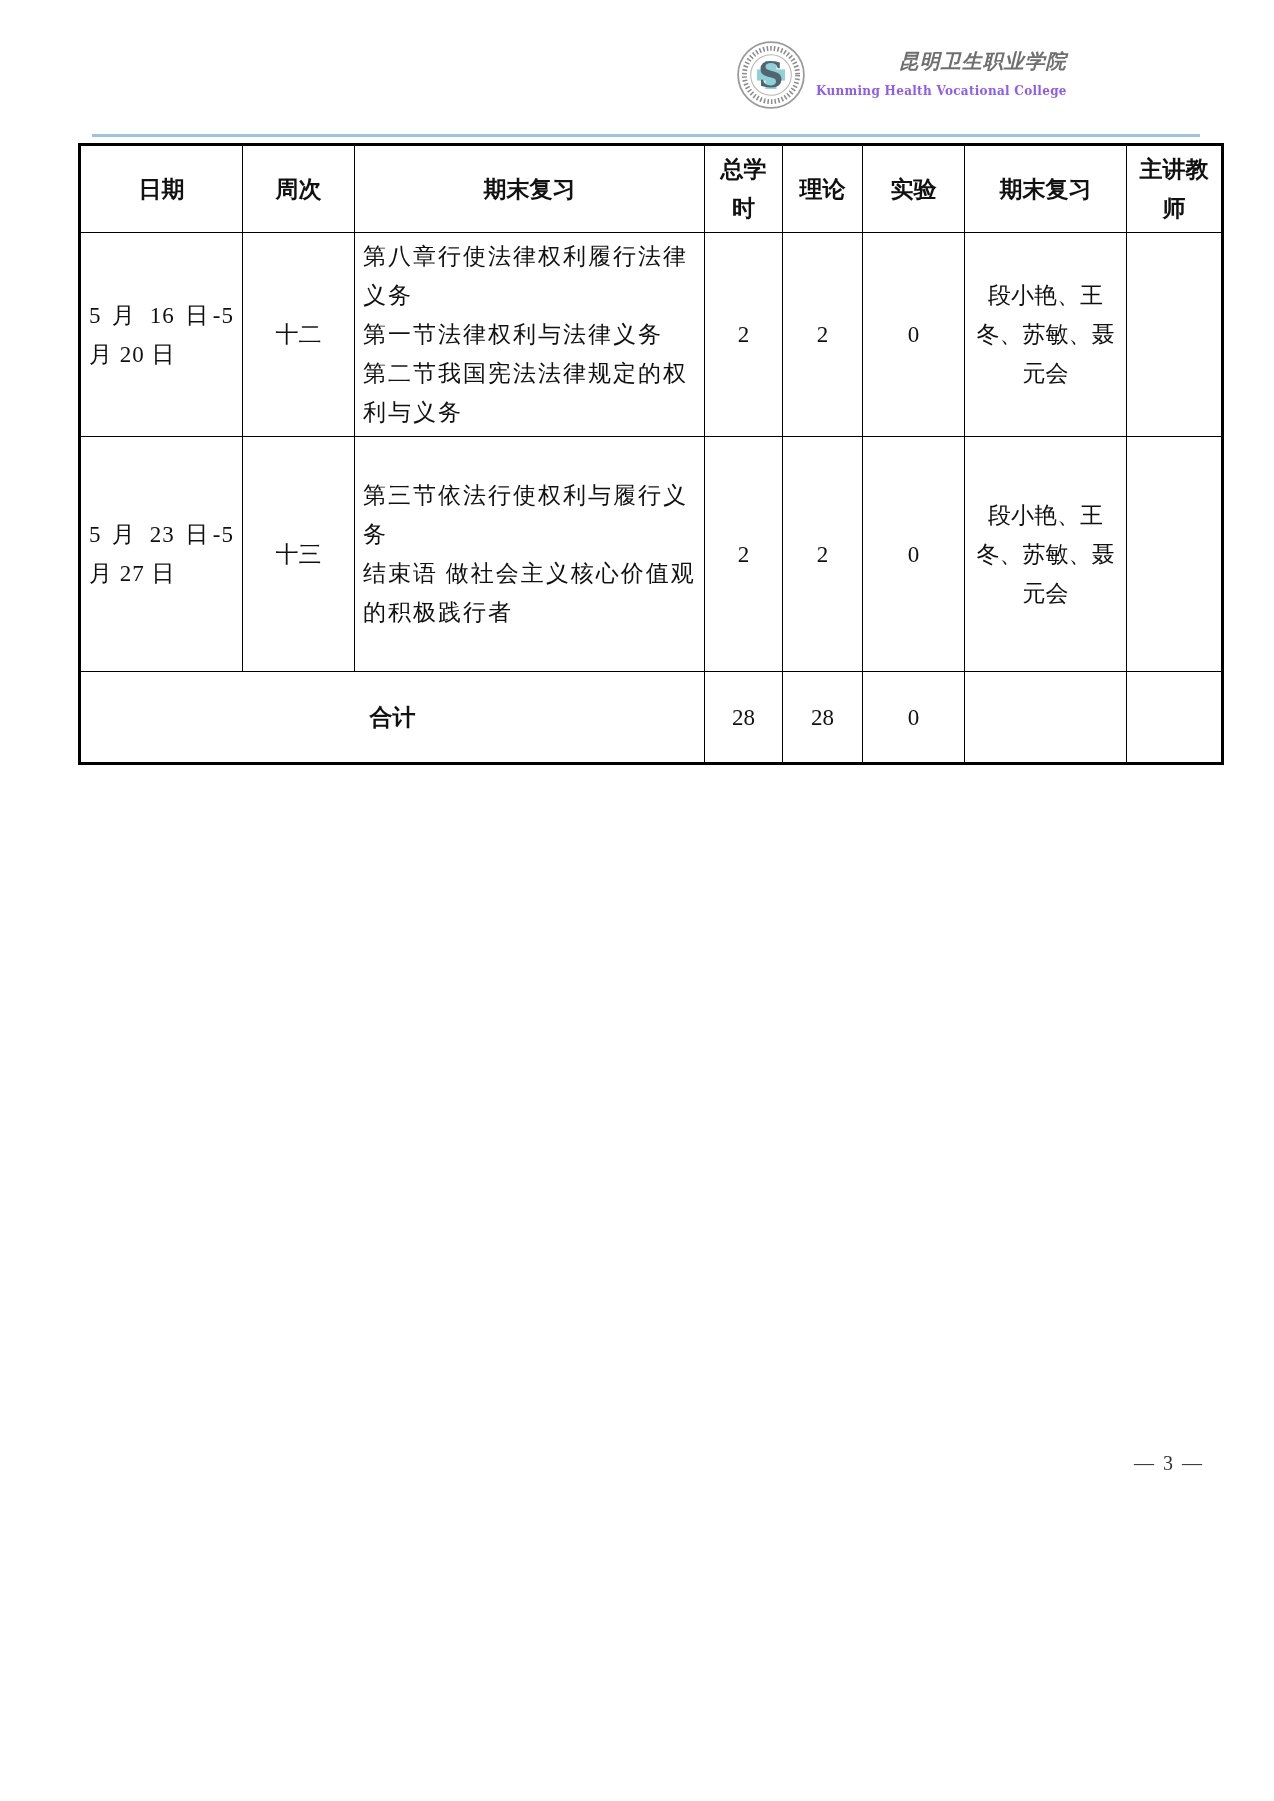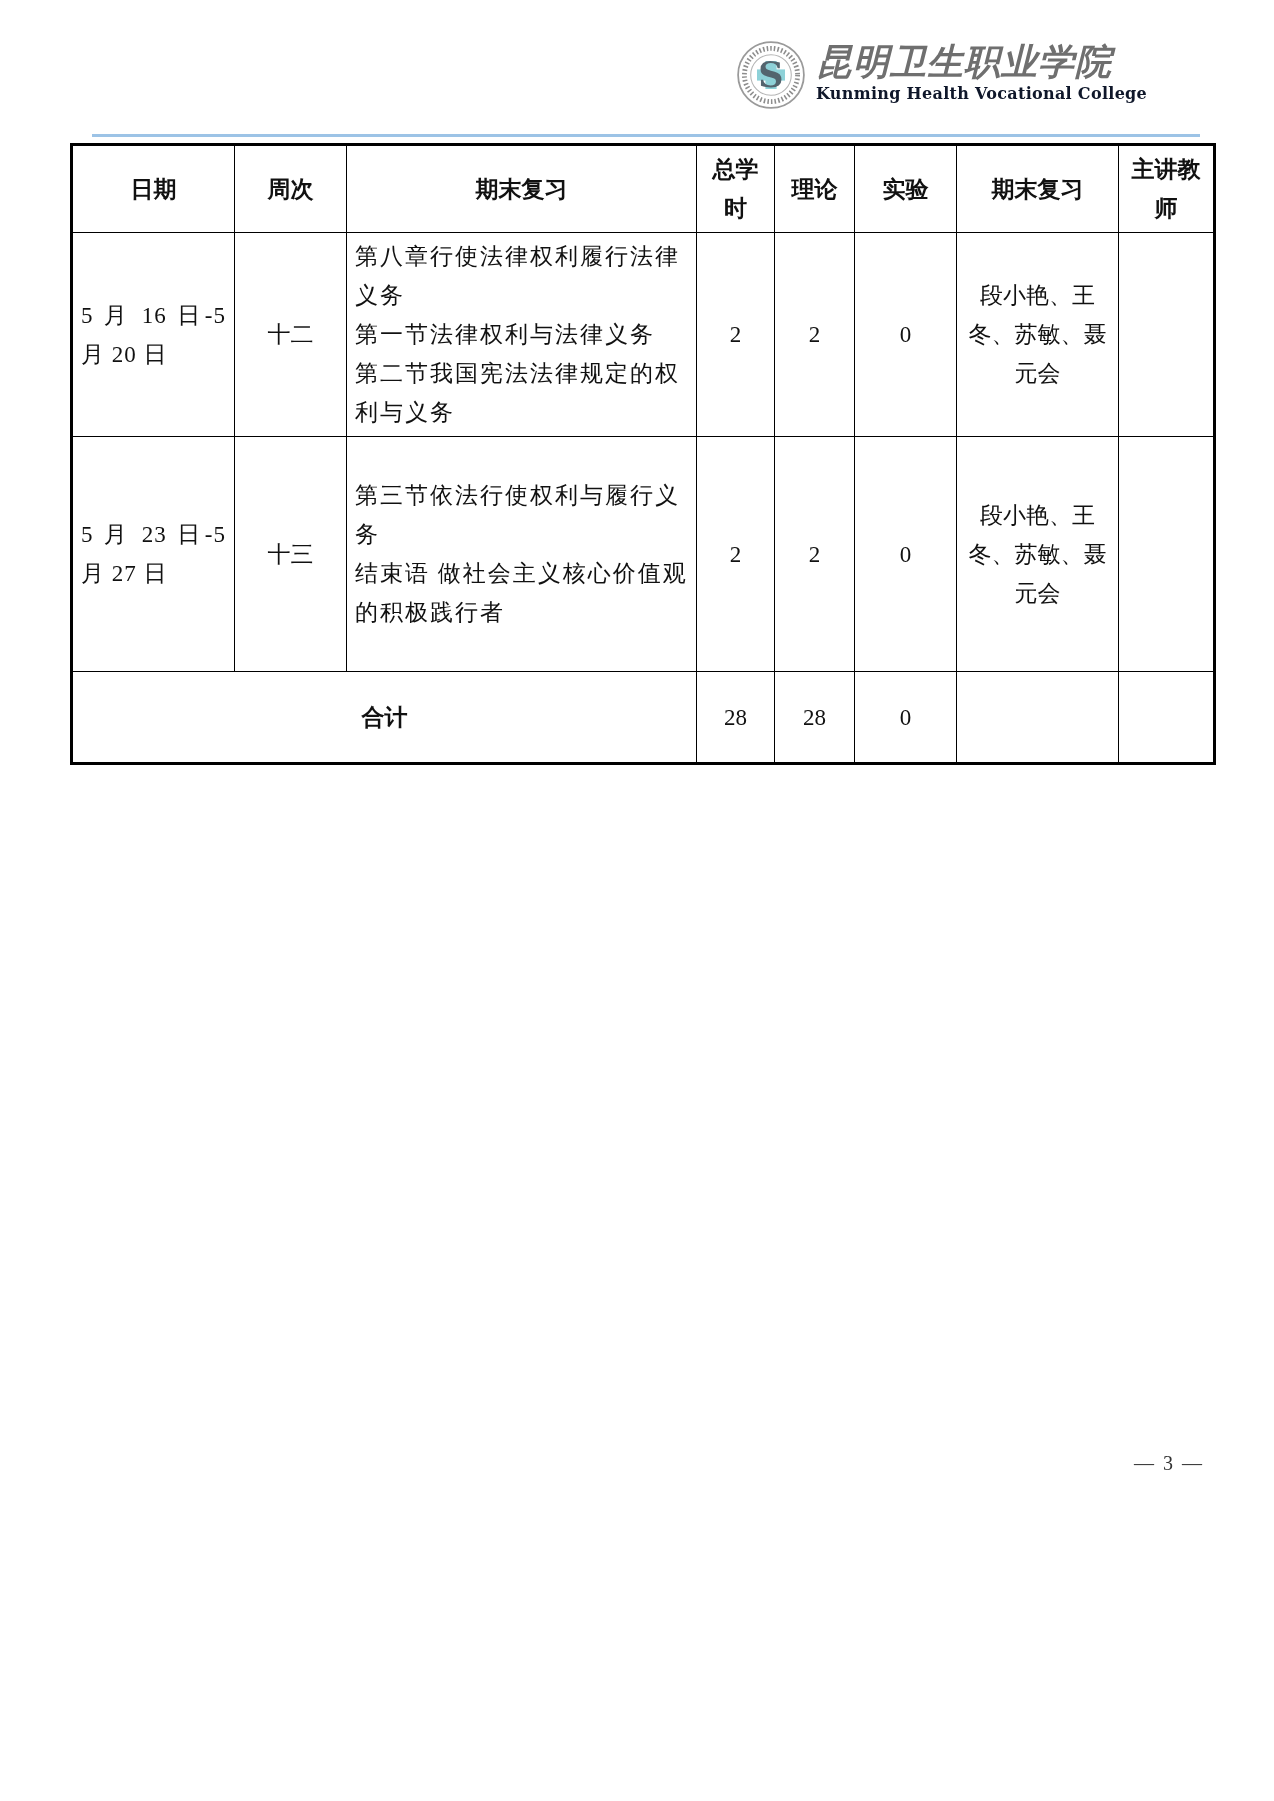--- a/index.html
+++ b/index.html
@@ -20,49 +20,50 @@
     left:736px;
     display:flex;
     align-items:flex-start;
   }
   .seal{width:70px;height:70px;flex:0 0 auto;}
   .logo-text{margin-left:10px;padding-top:4px;}
   .college-zh{
     font-family:"DejaVu Serif","Liberation Serif",serif;
     font-style:italic;
     font-weight:700;
-    font-size:36px;
+    font-size:20px;
     line-height:34px;
     color:#6f6f6f;
     letter-spacing:1px;
     white-space:nowrap;
+    text-align:right;
   }
   .college-en{
     margin-top:6px;
     font-family:"DejaVu Serif","Liberation Serif",serif;
     font-weight:700;
-    font-size:16px;
-    color:#0f172a;
+    font-size:12px;
+    color:#8b5cf6;
     letter-spacing:0.3px;
     white-space:nowrap;
   }
   .header-rule{
     position:absolute;
     top:134px;
     left:92px;
     width:1108px;
     height:3px;
     background:#9cc3e6;
   }
 
   
   table.schedule{
     position:absolute;
     top:143px;
-    left:70px;
+    left:78px;
     width:1143px;
     table-layout:fixed;
     border-collapse:collapse;
     border:3px solid #000;
   }
   table.schedule th,
   table.schedule td{
     border:1.6px solid #000;
     padding:4px 8px;
     vertical-align:middle;

